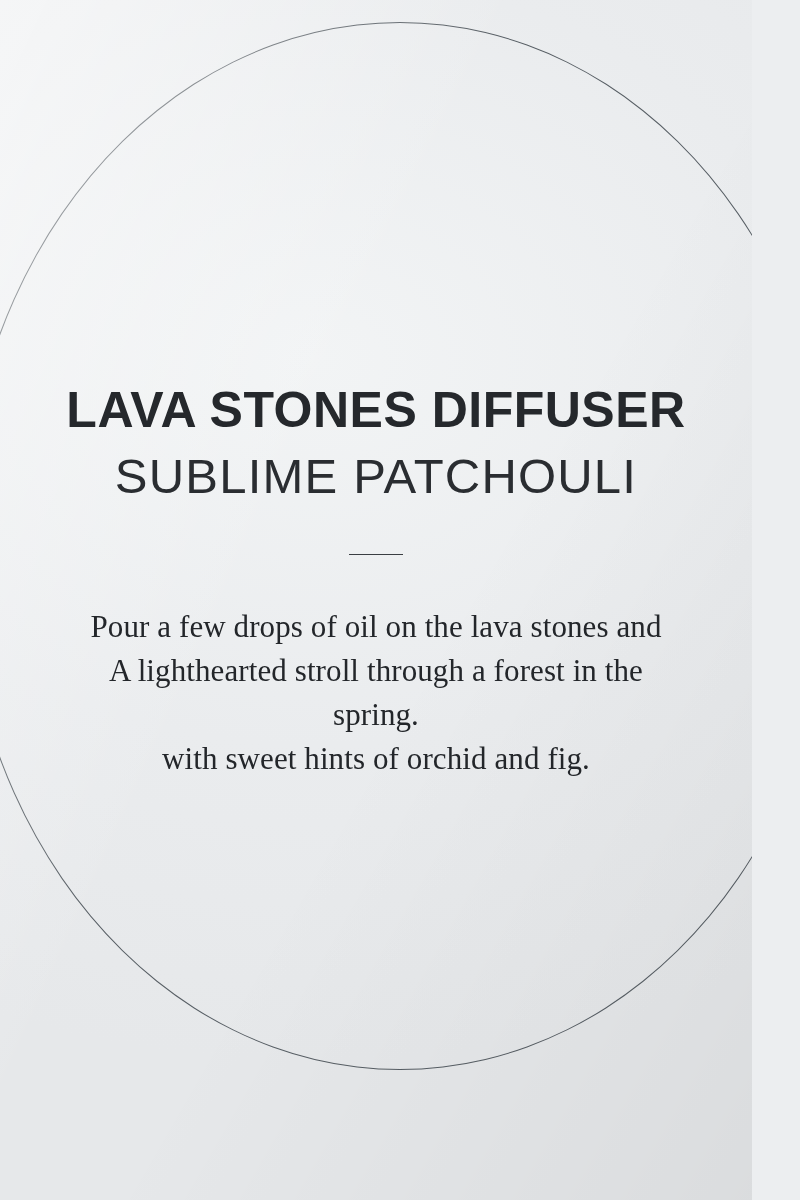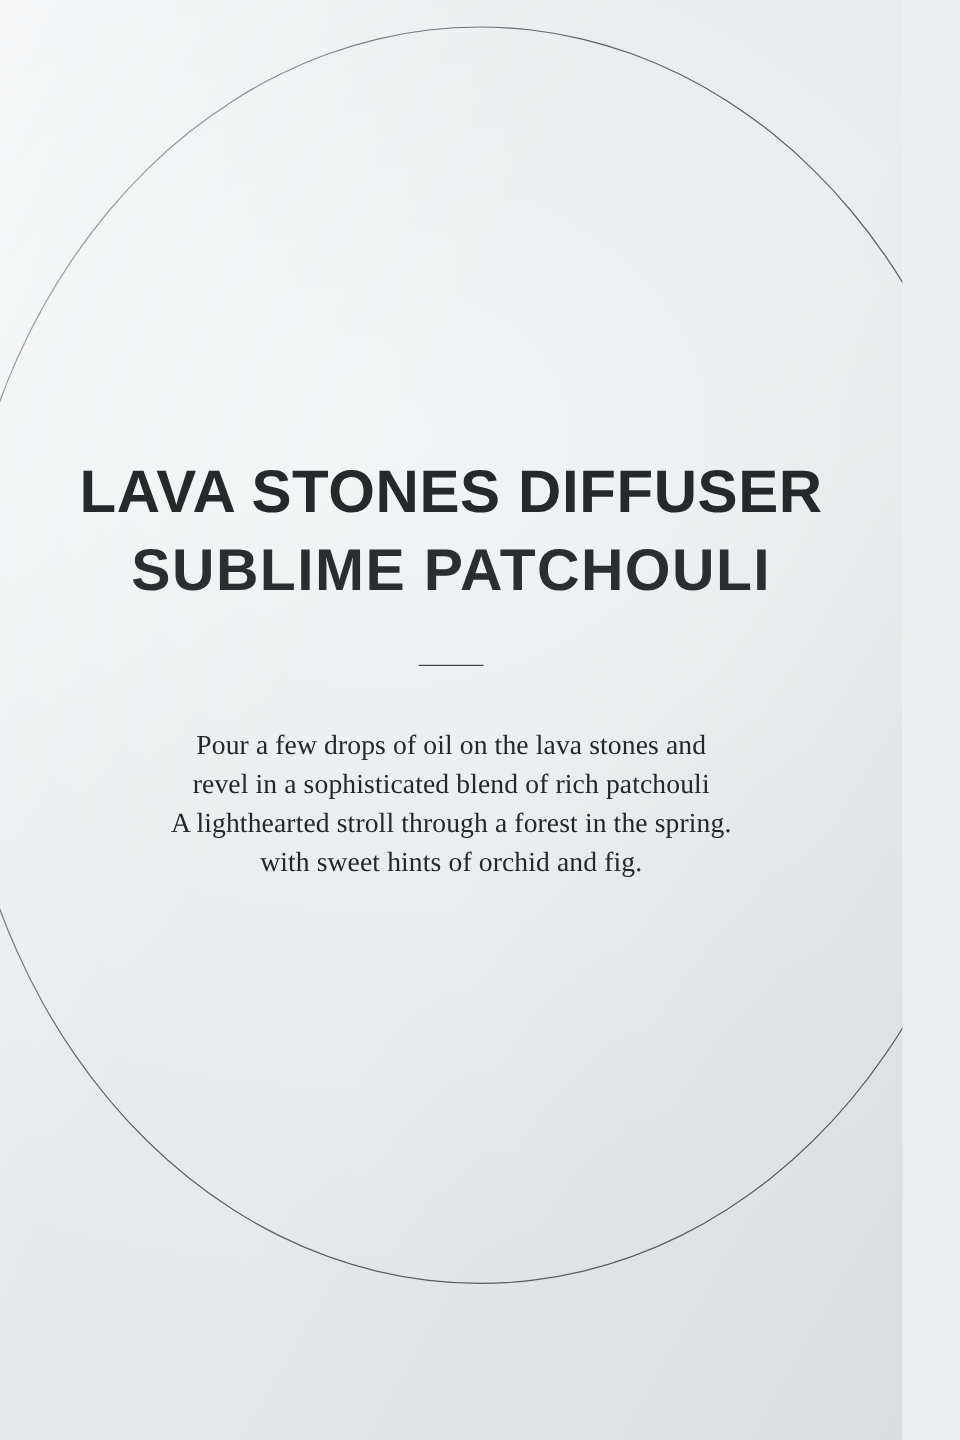--- a/index.html
+++ b/index.html
@@ -63,41 +63,41 @@
     font-size: 50px;
     letter-spacing: 0.5px;
     color: #25282c;
     line-height: 1.04;
     margin: 0;
     white-space: nowrap;
   }
 
   .title-sub {
     font-family: "Liberation Sans", sans-serif;
-    font-weight: bold;
+    font-weight: normal;
     font-size: 49px;
     letter-spacing: 1.2px;
     color: #2a2d31;
     line-height: 1.1;
     margin: 14px 0 0 0;
     white-space: nowrap;
   }
 
   .divider {
     width: 54px;
     height: 0;
     border-top: 1.6px solid #3a3e43;
     margin: 50px auto 0 auto;
   }
 
   .desc {
     margin: 50px auto 0 auto;
     max-width: 600px;
     font-family: "Liberation Serif", serif;
-    font-size: 23px;
+    font-size: 31px;
     line-height: 1.42;
     color: #23262a;
     letter-spacing: 0.1px;
   }
   .desc-line {
     display: block;
   }
 </style>
 </head>
 <body>
@@ -110,19 +110,18 @@
   <div class="content">
 
     <h1 class="title-main">LAVA STONES DIFFUSER</h1>
 
     <h2 class="title-sub">SUBLIME PATCHOULI</h2>
 
     <div class="divider"></div>
 
     <p class="desc">
       <span class="desc-line">Pour a few drops of oil on the lava stones and</span>
-      <span class="desc-line">revel in a sophisticated blend of rich patchouli</span>
       <span class="desc-line">A lighthearted stroll through a forest in the spring.</span>
       <span class="desc-line">with sweet hints of orchid and fig.</span>
     </p>
 
   </div>
 </div>
 
 </body></html>

